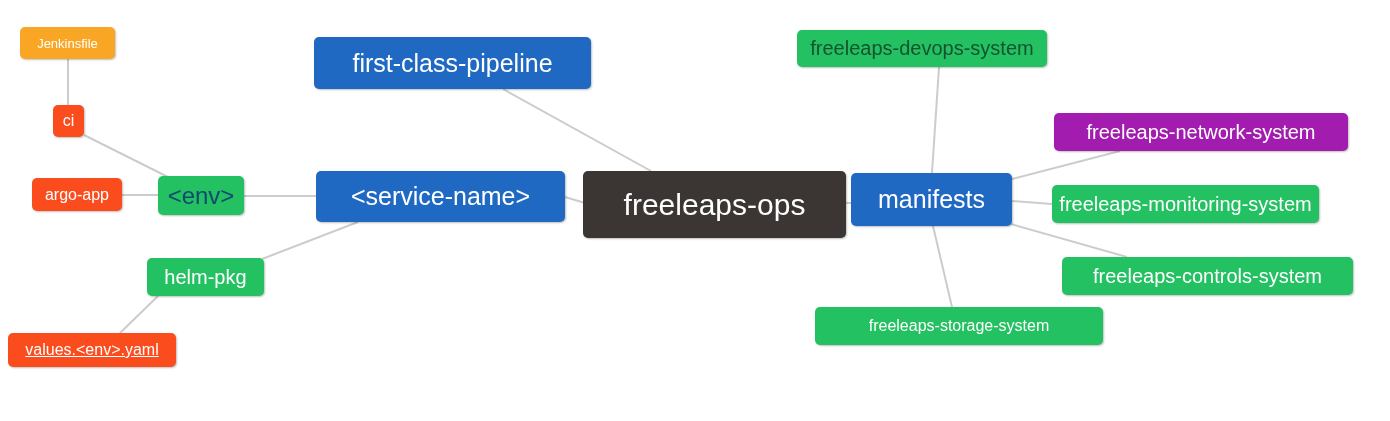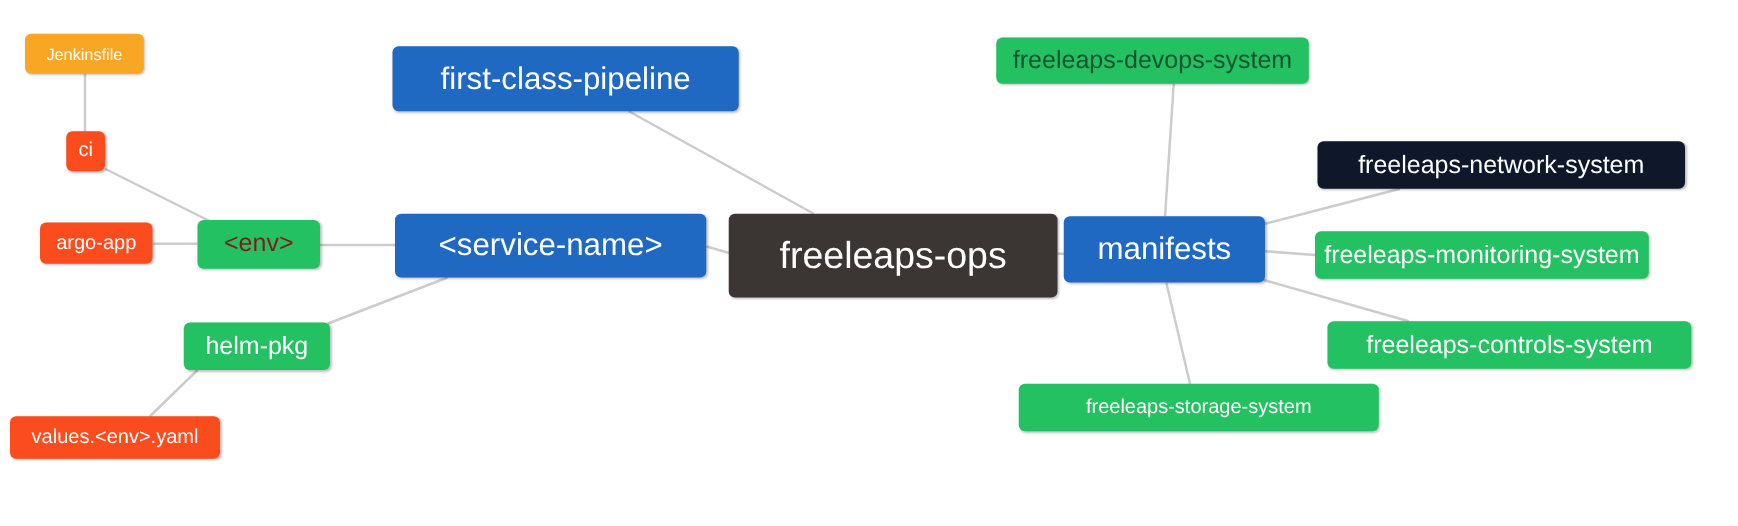--- a/index.html
+++ b/index.html
@@ -55,26 +55,26 @@
       <line x1="932" y1="173" x2="939" y2="67" stroke="#cccccc" stroke-width="2"></line>
       <line x1="1012" y1="179" x2="1120" y2="151" stroke="#cccccc" stroke-width="2"></line>
       <line x1="1012" y1="201" x2="1052" y2="204" stroke="#cccccc" stroke-width="2"></line>
       <line x1="1011" y1="224" x2="1127" y2="257" stroke="#cccccc" stroke-width="2"></line>
       <line x1="933" y1="226" x2="952" y2="307" stroke="#cccccc" stroke-width="2"></line>
     </svg>
   <div id="node-layer">
       <div class="node" style="left: 20px; top: 27px; width: 95px; height: 30px; font-size: 13px; background: rgb(249, 166, 36); color: rgb(255, 255, 255);">Jenkinsfile</div>
       <div class="node" style="left: 53px; top: 105px; width: 31px; height: 32px; font-size: 16px; background: rgb(251, 76, 30); color: rgb(255, 255, 255);">ci</div>
       <div class="node" style="left: 32px; top: 178px; width: 90px; height: 33px; font-size: 16px; background: rgb(251, 76, 30); color: rgb(255, 255, 255);">argo-app</div>
-      <div class="node" style="left: 158px; top: 176px; width: 98px; height: 39px; font-size: 20px; background: rgb(35, 193, 98); color: #7f1d1d;">&lt;env&gt;</div>
+      <div class="node" style="left: 158px; top: 176px; width: 86px; height: 39px; font-size: 24px; background: rgb(35, 193, 98); color: #0c4a6e;">&lt;env&gt;</div>
       <div class="node" style="left: 147px; top: 258px; width: 117px; height: 38px; font-size: 20px; background: rgb(35, 193, 98); color: rgb(255, 255, 255);">helm-pkg</div>
-      <div class="node" style="left: 8px; top: 333px; width: 168px; height: 34px; font-size: 16px; background: rgb(251, 76, 30); color: rgb(255, 255, 255);">values.&lt;env&gt;.yaml</div>
+      <div class="node" style="left: 8px; top: 333px; width: 168px; height: 34px; font-size: 16px; background: rgb(251, 76, 30); color: rgb(255, 255, 255); text-decoration: underline;">values.&lt;env&gt;.yaml</div>
       <div class="node" style="left: 314px; top: 37px; width: 277px; height: 52px; font-size: 25px; background: rgb(32, 105, 195); color: rgb(255, 255, 255);">first-class-pipeline</div>
       <div class="node" style="left: 316px; top: 171px; width: 249px; height: 51px; font-size: 25px; background: rgb(32, 105, 195); color: rgb(255, 255, 255);">&lt;service-name&gt;</div>
       <div class="node" style="left: 583px; top: 171px; width: 263px; height: 67px; font-size: 30px; background: rgb(59, 53, 51); color: rgb(255, 255, 255);">freeleaps-ops</div>
       <div class="node" style="left: 851px; top: 173px; width: 161px; height: 53px; font-size: 25px; background: rgb(32, 105, 195); color: rgb(255, 255, 255);">manifests</div>
       <div class="node" style="left: 797px; top: 30px; width: 250px; height: 37px; font-size: 20px; background: rgb(35, 193, 98); color: #14532d;">freeleaps-devops-system</div>
-      <div class="node" style="left: 1054px; top: 113px; width: 294px; height: 38px; font-size: 20px; background: #0f172a; color: rgb(255, 255, 255);">freeleaps-network-system</div>
+      <div class="node" style="left: 1054px; top: 113px; width: 294px; height: 38px; font-size: 20px; background: #a21caf; color: rgb(255, 255, 255);">freeleaps-network-system</div>
       <div class="node" style="left: 1052px; top: 185px; width: 267px; height: 38px; font-size: 20px; background: rgb(35, 193, 98); color: rgb(255, 255, 255);">freeleaps-monitoring-system</div>
       <div class="node" style="left: 1062px; top: 257px; width: 291px; height: 38px; font-size: 20px; background: rgb(35, 193, 98); color: rgb(255, 255, 255);">freeleaps-controls-system</div>
       <div class="node" style="left: 815px; top: 307px; width: 288px; height: 38px; font-size: 16px; background: rgb(35, 193, 98); color: rgb(255, 255, 255);">freeleaps-storage-system</div>
     </div>
 </div>
 
 </body></html>

